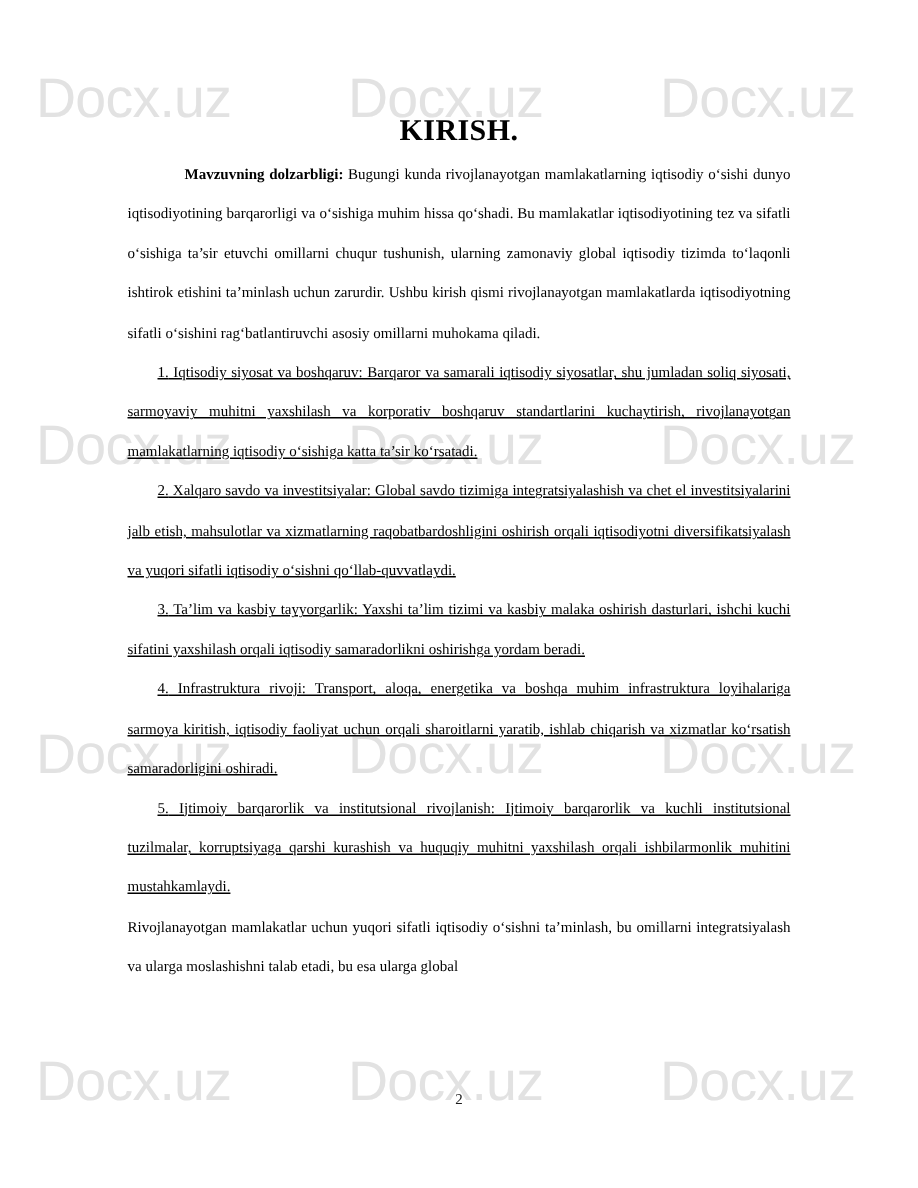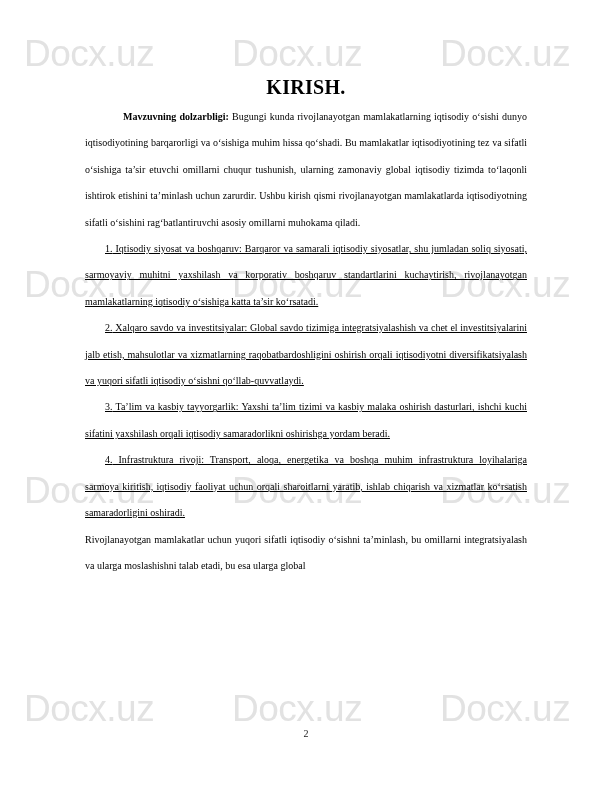--- a/index.html
+++ b/index.html
@@ -17,21 +17,21 @@
     width: 612px;
     height: 792px;
     background: #ffffff;
     overflow: hidden;
     box-sizing: border-box;
   }
 
   
   .watermark-layer {
     position: absolute;
-    top: 0;
+    top: 12px;
     left: 0;
     width: 612px;
     height: 572px;
     pointer-events: none;
     z-index: 0;
   }
   .watermark {
     position: absolute;
     font-family: "Liberation Sans", "DejaVu Sans", sans-serif;
     font-size: 37px;
@@ -141,20 +141,21 @@
       <p class="para indented"><span class="lead-label">Mavzuvning dolzarbligi:</span><span>  Bugungi kunda rivojlanayotgan mamlakatlarning iqtisodiy o‘sishi dunyo iqtisodiyotining barqarorligi va o‘sishiga muhim hissa qo‘shadi. Bu mamlakatlar iqtisodiyotining tez va sifatli o‘sishiga ta’sir etuvchi omillarni chuqur tushunish, ularning zamonaviy global iqtisodiy tizimda to‘laqonli ishtirok etishini ta’minlash uchun zarurdir. Ushbu kirish qismi rivojlanayotgan mamlakatlarda iqtisodiyotning sifatli o‘sishini rag‘batlantiruvchi asosiy omillarni muhokama qiladi.</span></p>
 
       <p class="para hang"><span class="num">1.</span><span>   Iqtisodiy siyosat va boshqaruv: Barqaror va samarali iqtisodiy siyosatlar, shu jumladan soliq siyosati, sarmoyaviy muhitni yaxshilash va korporativ boshqaruv standartlarini kuchaytirish, rivojlanayotgan mamlakatlarning iqtisodiy o‘sishiga katta ta’sir ko‘rsatadi.</span></p>
 
       <p class="para hang"><span class="num">2.</span><span>   Xalqaro savdo va investitsiyalar: Global savdo tizimiga integratsiyalashish va chet el investitsiyalarini jalb etish, mahsulotlar va xizmatlarning raqobatbardoshligini oshirish orqali iqtisodiyotni diversifikatsiyalash va yuqori sifatli iqtisodiy o‘sishni qo‘llab-quvvatlaydi.</span></p>
 
       <p class="para hang"><span class="num">3.</span><span>   Ta’lim va kasbiy tayyorgarlik: Yaxshi ta’lim tizimi va kasbiy malaka oshirish dasturlari, ishchi kuchi sifatini yaxshilash orqali iqtisodiy samaradorlikni oshirishga yordam beradi.</span></p>
 
       <p class="para hang"><span class="num">4.</span><span>   Infrastruktura rivoji: Transport, aloqa, energetika va boshqa muhim infrastruktura loyihalariga sarmoya kiritish, iqtisodiy faoliyat uchun orqali sharoitlarni yaratib, ishlab chiqarish va xizmatlar ko‘rsatish samaradorligini oshiradi.</span></p>
 
+      <p class="para hang"><span class="num">5.</span><span>   Ijtimoiy barqarorlik va institutsional rivojlanish: Ijtimoiy barqarorlik va kuchli institutsional tuzilmalar, korruptsiyaga qarshi kurashish va huquqiy muhitni yaxshilash orqali ishbilarmonlik muhitini mustahkamlaydi.</span></p>
 
       <p class="para flush">Rivojlanayotgan mamlakatlar uchun yuqori sifatli iqtisodiy o‘sishni ta’minlash, bu omillarni integratsiyalash va ularga moslashishni talab etadi, bu esa ularga global</p>
 
     </div>
 
     <div class="page-number">2</div>
 
   </div>
 </div>
 

